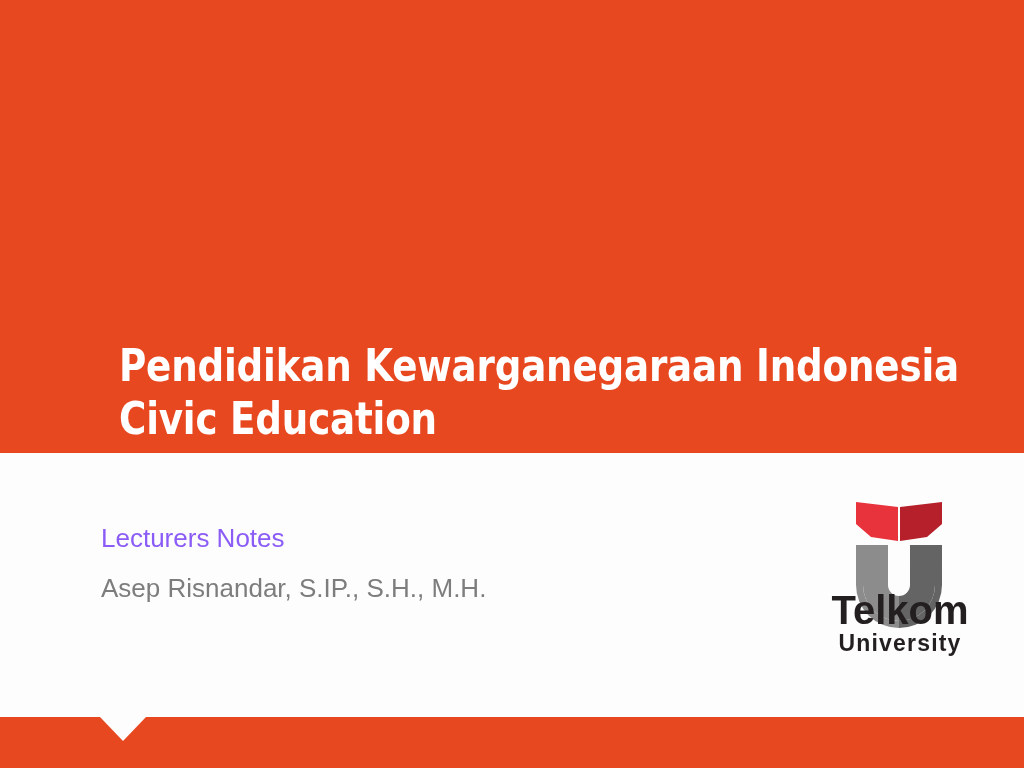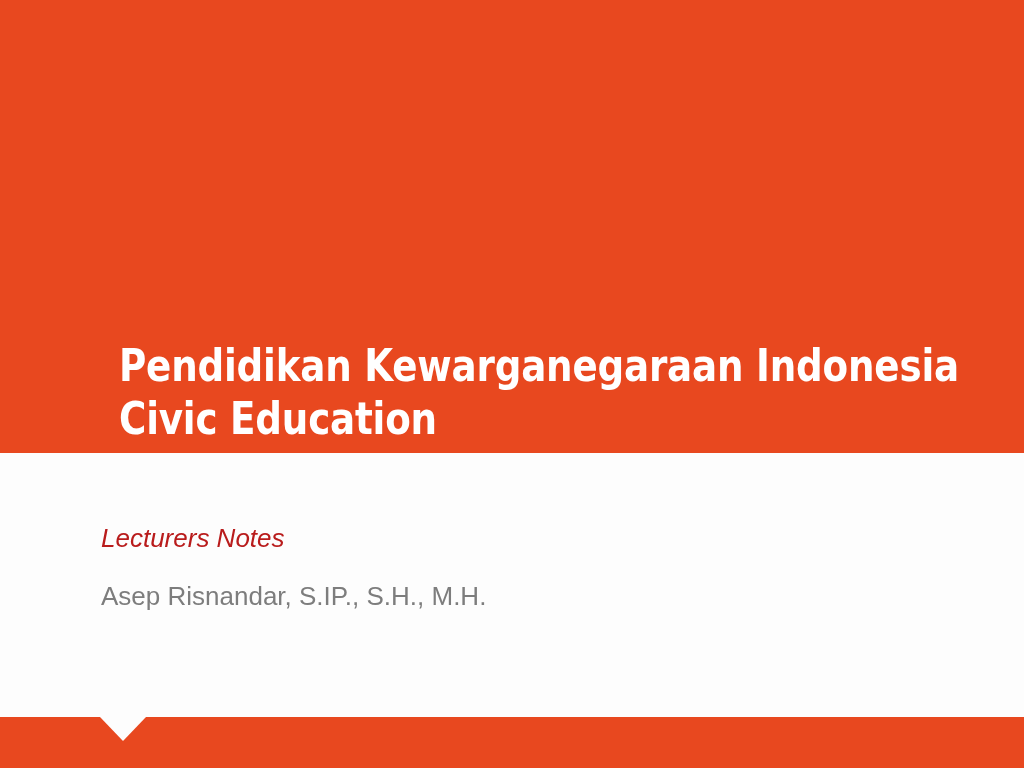--- a/index.html
+++ b/index.html
@@ -66,30 +66,29 @@
 
   .subtitle-block {
     position: absolute;
     left: 101px;
     top: 68px;
     width: 600px;
   }
 
   .subtitle-notes {
     display: block;
-    color: #b91c1c;
+    color: #8b5cf6;
     font-size: 26px;
-    font-style: italic;
     line-height: 34px;
     white-space: nowrap;
   }
 
   .subtitle-author {
     display: block;
-    margin-top: 25px;
+    margin-top: 17px;
     color: #7d7d7d;
     font-size: 26px;
     line-height: 32px;
     white-space: nowrap;
   }
 
   
   .logo {
     position: absolute;
     left: 812px;
@@ -138,20 +137,45 @@
     </div>
   </div>
 
   <div class="body-area">
     <div class="subtitle-block">
       <span class="subtitle-notes">Lecturers Notes</span>
       <span class="subtitle-author">Asep Risnandar, S.IP., S.H., M.H.</span>
     </div>
   </div>
 
+  <div class="logo">
+    <svg viewBox="0 0 176 166" xmlns="http://www.w3.org/2000/svg">
+
+      <g>
+        <path d="M44 9 L86 14 L86 48 L59 44 L44 31 Z" fill="#e8323c"></path>
+        <path d="M130 9 L88 14 L88 48 L115 44 L130 31 Z" fill="#b5202b"></path>
+      </g>
+
+      <g>
+        <path d="M44 52 L76 52 L76 92 A11 11 0 0 0 87 103 L87 128
+                 A36 36 0 0 1 51 92 L51 92 Z" fill="#8c8c8c"></path>
+        <path d="M44 52 L44 92 A43 43 0 0 0 87 135 L87 128
+                 A36 36 0 0 1 51 92 L51 52 Z" fill="#8c8c8c"></path>
+        <path d="M130 52 L98 52 L98 92 A11 11 0 0 1 87 103 L87 128
+                 A36 36 0 0 0 123 92 Z" fill="#646464"></path>
+        <path d="M130 52 L130 92 A43 43 0 0 1 87 135 L87 128
+                 A36 36 0 0 0 123 92 L123 52 Z" fill="#646464"></path>
+        <rect x="44" y="52" width="32" height="42" rx="14" fill="#8c8c8c"></rect>
+        <rect x="98" y="52" width="32" height="42" rx="14" fill="#646464"></rect>
+      </g>
+
+      <text x="88" y="131" text-anchor="middle" font-family="'Liberation Sans', sans-serif" font-size="40" font-weight="bold" fill="#231f20">Telkom</text>
+      <text x="88" y="158" text-anchor="middle" font-family="'Liberation Sans', sans-serif" font-size="23" font-weight="bold" letter-spacing="1.2" fill="#231f20">University</text>
+    </svg>
+  </div>
 
   <div class="footer-band"></div>
 
   <div class="footer-notch">
     <svg viewBox="0 0 46 24" xmlns="http://www.w3.org/2000/svg">
       <polygon points="0,0 46,0 23,24" fill="#fdfdfd"></polygon>
     </svg>
   </div>
 
 </div>

